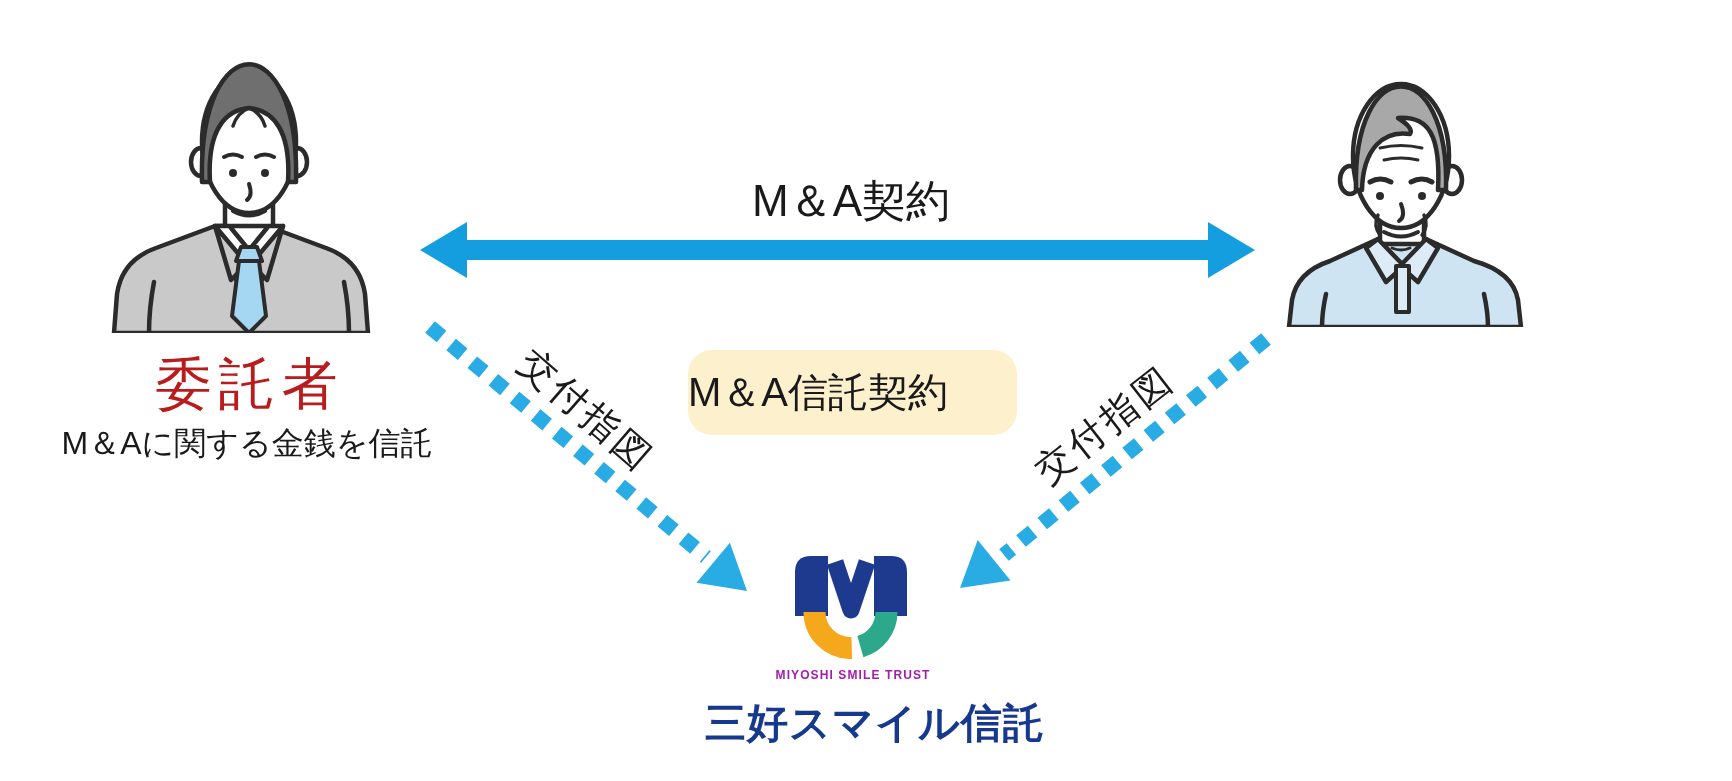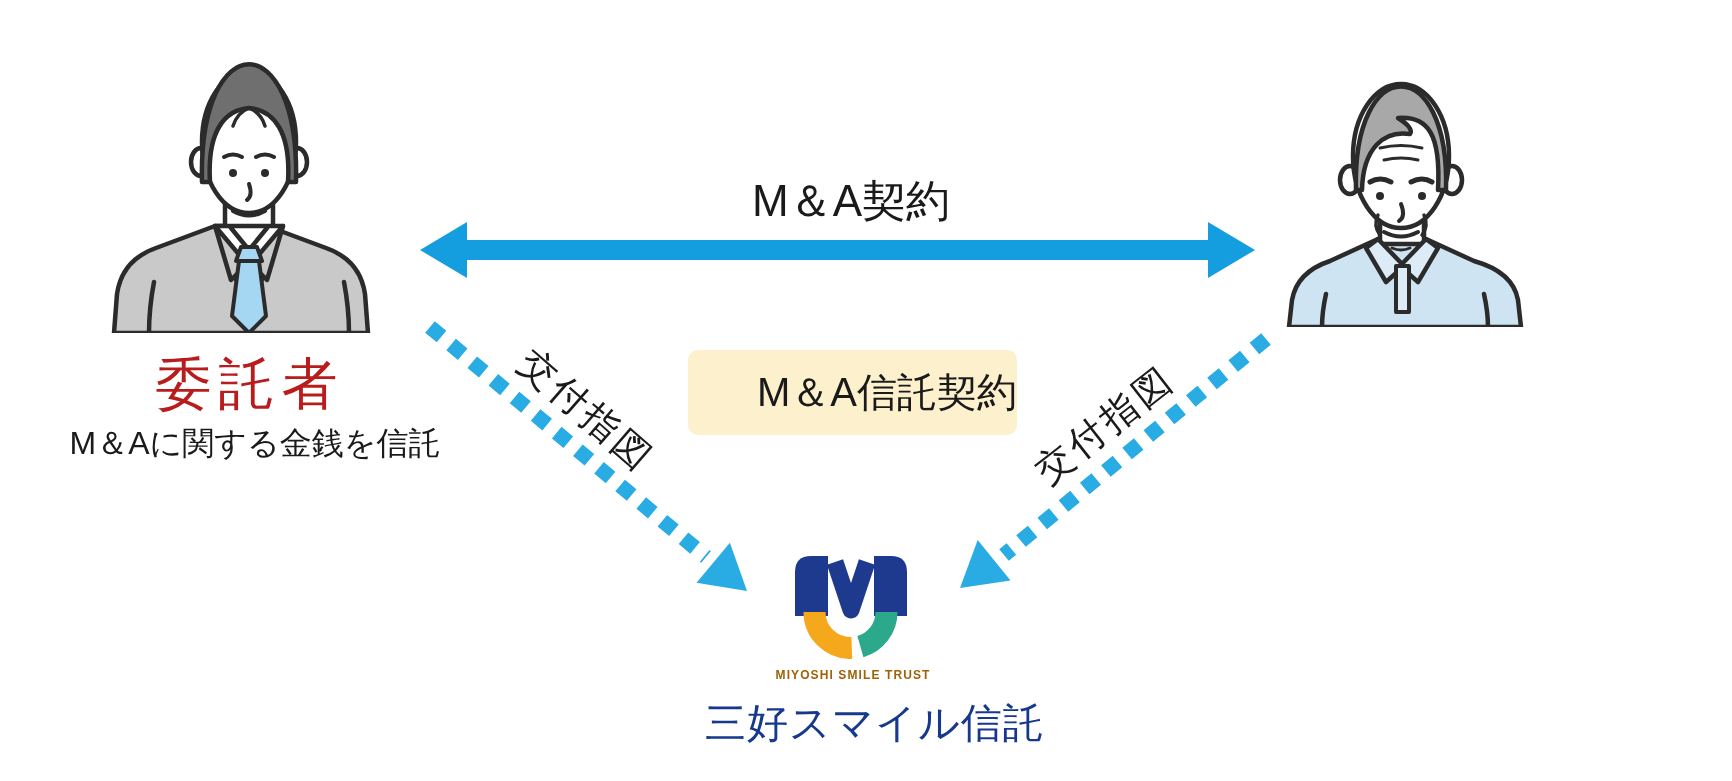--- a/index.html
+++ b/index.html
@@ -7,31 +7,31 @@
     position:relative;width:1732px;height:781px;background:#ffffff;overflow:hidden;
     font-family:"Liberation Sans",sans-serif;color:#1a1a1a;
   }
   .abs{position:absolute;}
   .center-text{text-align:center;}
   .big-label{font-size:56px;line-height:60px;letter-spacing:7px;color:#b91c1c;white-space:nowrap;}
   .big-label.tight{letter-spacing:3px;}
   .sub-label{font-size:32px;line-height:38px;color:#1a1a1a;white-space:nowrap;}
   .arrow-label{font-size:44px;line-height:50px;color:#1a1a1a;white-space:nowrap;}
   .trust-box{
-    background:#FCF0CD;border-radius:10px;display:flex;align-items:center;justify-content:flex-end;
+    background:#FCF0CD;border-radius:24px;display:flex;align-items:center;justify-content:flex-start;
     font-size:40px;color:#1a1a1a;white-space:nowrap;
   }
   .kofu{
     font-size:37px;color:#1a1a1a;letter-spacing:4px;white-space:nowrap;
     display:flex;align-items:center;justify-content:center;
   }
   .kofu-left{transform:rotate(41deg);}
   .kofu-right{transform:rotate(-38deg);}
-  .logo-en{font-size:12px;font-weight:bold;color:#a16207;letter-spacing:1.1px;white-space:nowrap;}
-  .logo-ja{font-size:41px;font-weight:normal;color:#16398E;letter-spacing:1px;white-space:nowrap;}
+  .logo-en{font-size:12px;font-weight:bold;color:#a21caf;letter-spacing:1.1px;white-space:nowrap;}
+  .logo-ja{font-size:41px;font-weight:bold;color:#16398E;letter-spacing:1px;white-space:nowrap;}
   svg{display:block;}
 </style>
 </head>
 <body>
 
 <div class="canvas">
 
   <svg class="abs" style="left:0;top:0;" width="1732" height="781" viewBox="0 0 1732 781">
 
     <polygon points="420,250 467,222 467,240 1208,240 1208,222 1255,250 1208,278 1208,260 467,260 467,278" fill="#149EE0"></polygon>
@@ -101,21 +101,21 @@
     </g>
   </svg>
 
   <div class="abs arrow-label center-text" style="left:701px;top:176px;width:300px;">M＆A契約</div>
 
   <div class="abs trust-box" style="left:688px;top:350px;width:329px;height:85px;">
     <span>M＆A信託契約</span>
   </div>
 
   <div class="abs big-label center-text" style="left:90px;top:354px;width:320px;">委託者</div>
-  <div class="abs sub-label center-text" style="left:50px;top:424px;width:410px;">M＆Aに関する金銭を信託</div>
+  <div class="abs sub-label center-text" style="left:42px;top:424px;width:410px;">M＆Aに関する金銭を信託</div>
 
 
   <div class="abs kofu kofu-left" style="left:498px;top:388px;width:176px;height:46px;">交付指図</div>
   <div class="abs kofu kofu-right" style="left:1021px;top:402px;width:168px;height:46px;">交付指図</div>
 
   <svg class="abs" style="left:795px;top:556px;" width="112" height="103" viewBox="0 0 112 103">
     <path fill="#1E3A8F" d="M0,60 L0,16 Q0,0 16,0 L33,0 L33,60 Z"></path>
     <path fill="#1E3A8F" d="M79,0 L96,0 Q112,0 112,16 L112,60 L79,60 Z"></path>
     <path fill="none" stroke="#1E3A8F" stroke-width="17" stroke-linejoin="round" stroke-linecap="butt" d="M40,6 L56,54 L72,6"></path>
     <path fill="none" stroke="#F6A81C" stroke-width="22" stroke-linecap="butt" d="M19.5,56 A36,36 0 0 0 56.8,92"></path>

